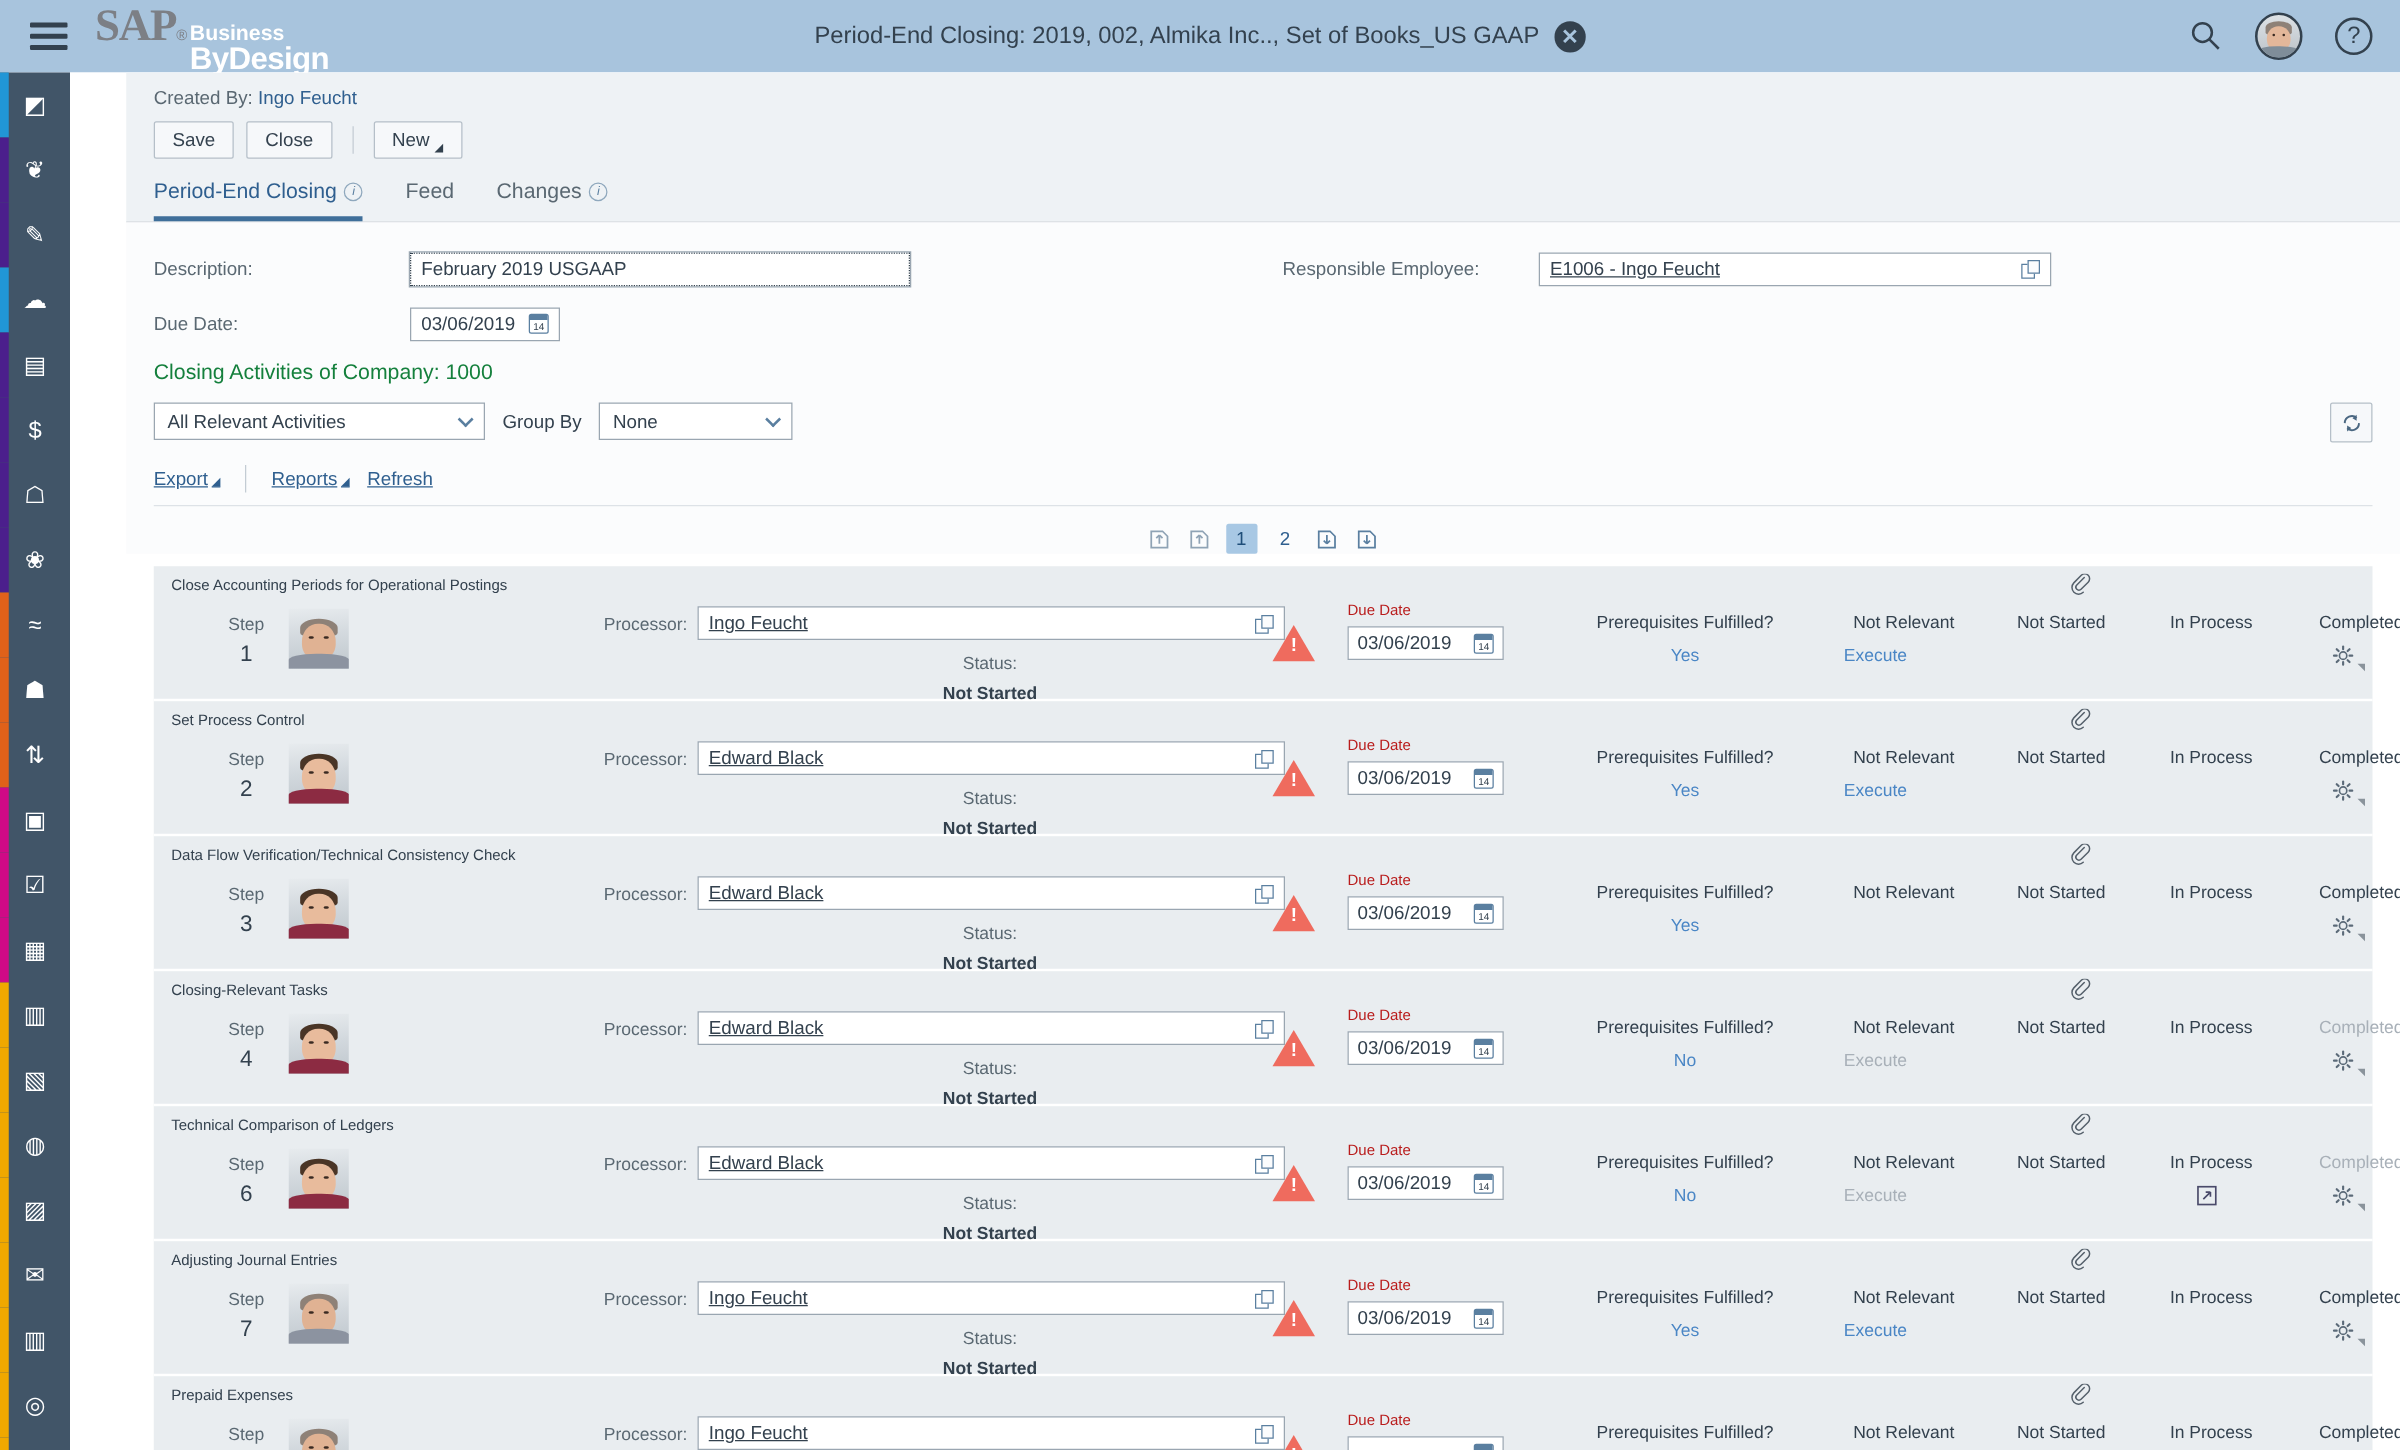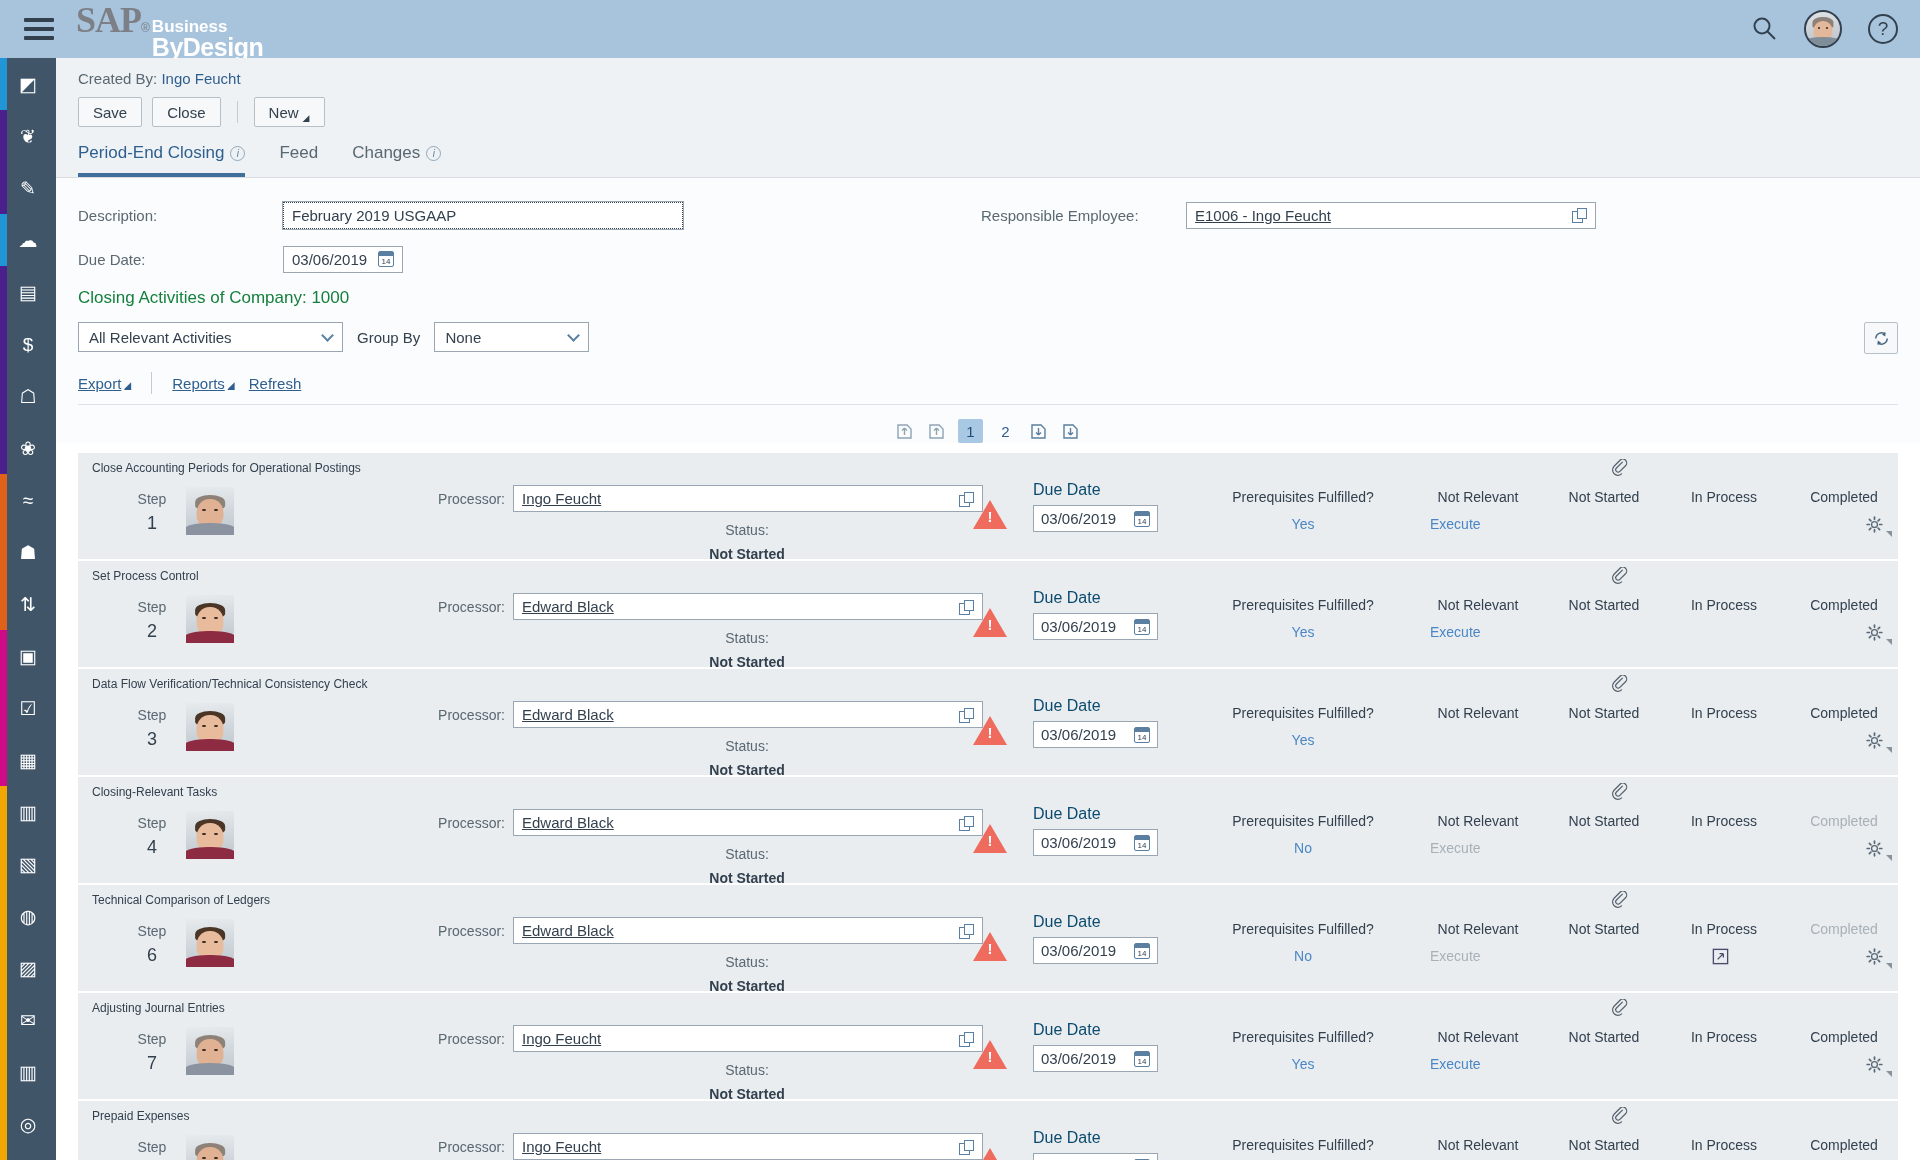--- a/index.html
+++ b/index.html
@@ -90,21 +90,21 @@
   }
   .side-item .glyph {
     color: #ffffff; font-size: 19px; line-height: 1;
     display: flex; align-items: center; justify-content: center;
     width: 28px; height: 28px;
   }
 
   
   .main {
     position: absolute; top: 58px; left: 56px; width: 1864px; height: 1102px;
-    background: #ffffff; overflow: hidden;
+    background: #ffffff; overflow: hidden; padding-left: 45px;
   }
   .head-panel {
     background: #eef2f5; padding: 12px 22px 0 22px;
     border-bottom: 1px solid #d9dde1;
   }
   .created-by { font-size: 15px; color: #5a6872; margin-bottom: 10px; }
   .created-by .lbl { color: #5a6872; }
   .created-by .val { color: #2f5f8f; }
   .btnrow { display: flex; align-items: center; gap: 10px; }
   .btn {
@@ -239,21 +239,21 @@
     position: absolute; left: 895px; top: 47px; width: 0; height: 0;
     border-left: 17px solid transparent; border-right: 17px solid transparent;
     border-bottom: 29px solid #ef6b5e;
   }
   .warn-tri span {
     position: absolute; left: -4px; top: 9px; width: 8px; color: #ffffff;
     font-size: 15px; font-weight: bold; text-align: center; line-height: 1;
   }
 
   .due-block { position: absolute; left: 955px; top: 28px; }
-  .due-lbl { font-size: 16px; color: #0c4a6e; margin-bottom: 6px; }
+  .due-lbl { font-size: 12px; color: #b91c1c; margin-bottom: 6px; }
   .due-field {
     width: 125px; height: 27px; border: 1px solid #9aa6b1; background: #ffffff;
     display: flex; align-items: center; justify-content: space-between;
     padding: 0 7px; font-size: 15px; color: #33414e;
   }
 
   .clip-ic {
     position: absolute; left: 1533px; top: 6px; width: 20px; height: 20px;
     cursor: pointer;
   }
@@ -289,20 +289,24 @@
     </div>
     <div class="brand">
       <span class="brand-sap">SAP</span>
       <span class="brand-reg">®</span>
       <span class="brand-stack">
         <span class="brand-business">Business</span>
         <span class="brand-bydesign">ByDesign</span>
       </span>
     </div>
 
+    <div class="title-wrap">
+      <span>Period-End Closing: 2019, 002, Almika Inc.., Set of Books_US GAAP</span>
+      <span class="close-circle">✕</span>
+    </div>
 
     <div class="topbar-right">
       <svg class="ic-search" viewBox="0 0 26 26">
         <circle cx="10" cy="10" r="7.5" stroke="#33414e" stroke-width="2" fill="none"></circle>
         <line x1="15.5" y1="15.5" x2="23" y2="23" stroke="#33414e" stroke-width="2"></line>
       </svg>
       <div class="avatar-top">
         <div class="face">
           <div class="hair" style="background:#8e8177"></div>
           <div class="head" style="background:#e3b79a"></div>

